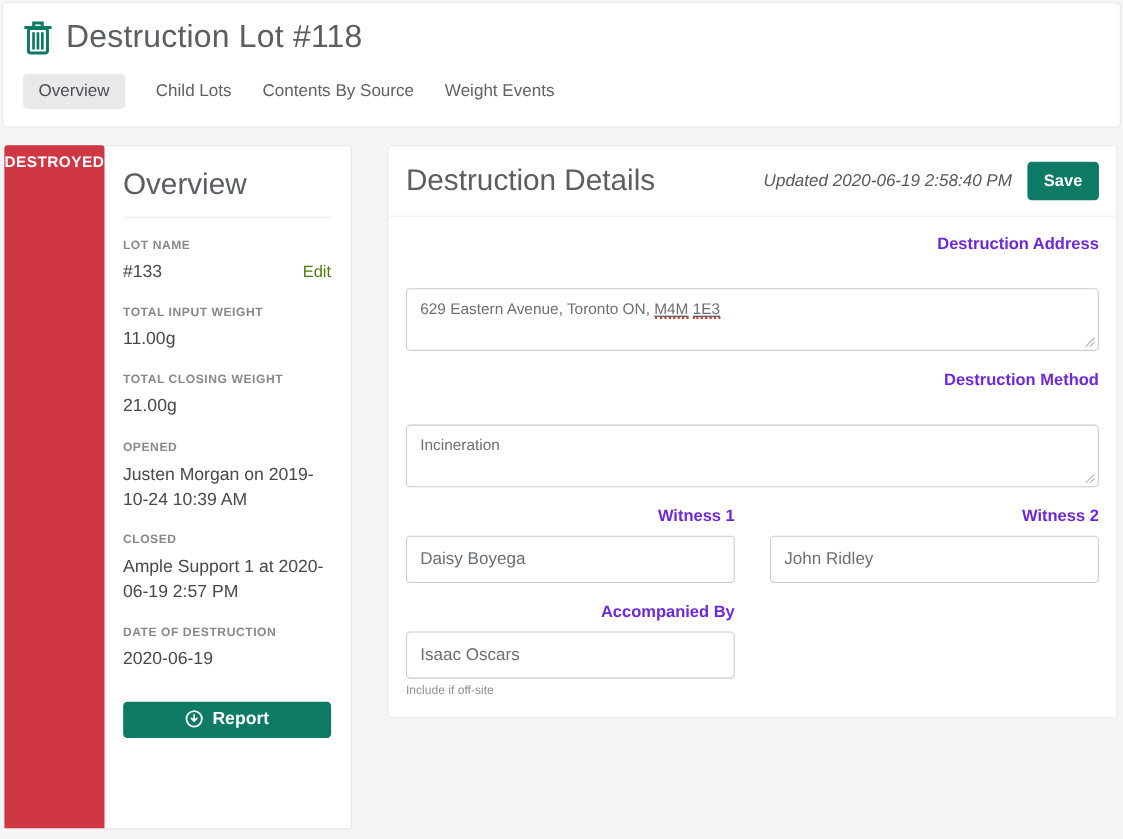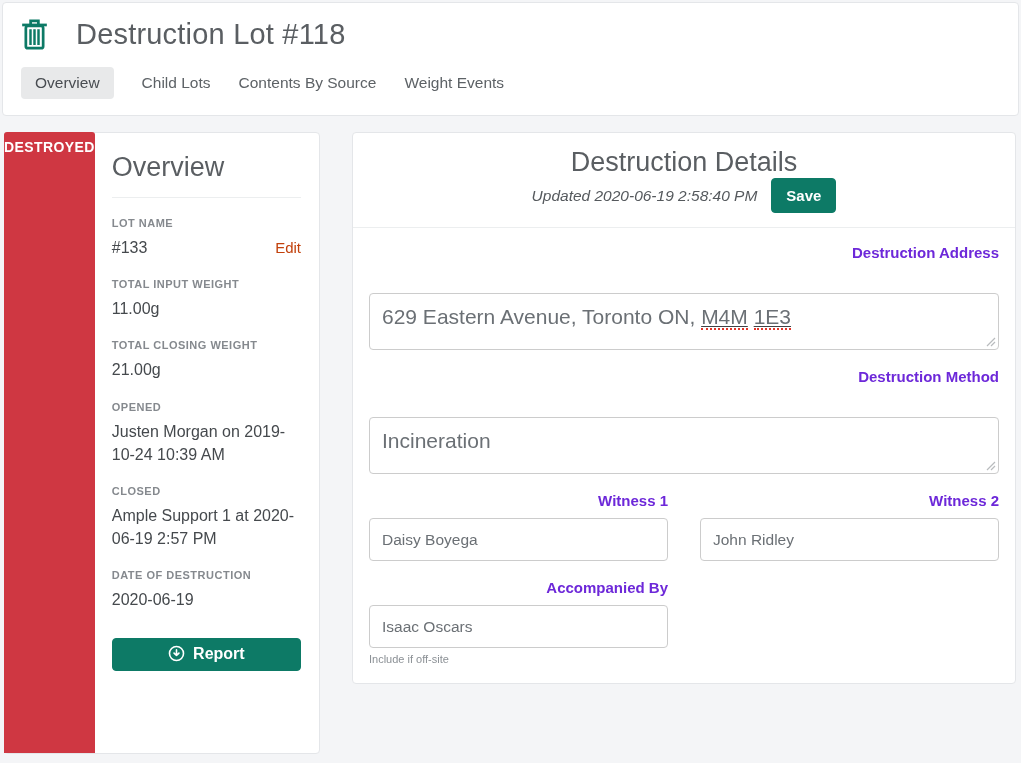--- a/index.html
+++ b/index.html
@@ -12,21 +12,21 @@
   }
 
   
   .header-card {
     margin: 2px 2px 0 2px;
     background: #fff;
     border: 1px solid #e4e6e9;
     border-radius: 4px;
     padding: 14px 16px 16px 16px;
   }
-  .title-row { display: flex; align-items: flex-end; gap: 26px; }
+  .title-row { display: flex; align-items: flex-end; gap: 10px; }
   .page-title {
     font-size: 29px;
     font-weight: 300;
     color: #5a5e62;
     letter-spacing: 0.2px;
   }
   .tabs { display: flex; align-items: center; gap: 28px; margin-top: 16px; margin-left: 2px; }
   .tab {
     font-size: 15.5px;
     color: #5d6266;
@@ -87,21 +87,21 @@
     color: #85898e;
     text-transform: uppercase;
   }
   .field-value {
     font-size: 16px;
     color: #45494d;
     margin-top: 7px;
     line-height: 1.45;
   }
   .value-row { display: flex; justify-content: space-between; align-items: baseline; }
-  .edit-link { font-size: 15px; color: #c2410c; text-decoration: none; cursor: pointer; }
+  .edit-link { font-size: 15px; color: #4d7c0f; text-decoration: none; cursor: pointer; }
 
   .report-button {
     margin-top: 26px;
     width: 100%;
     background: #0d7a66;
     border: 1px solid #0d7a66;
     border-radius: 4px;
     color: #fff;
     font-weight: bold;
     font-size: 16px;
@@ -120,21 +120,20 @@
     background: #fff;
     border: 1px solid #e4e6e9;
     border-radius: 4px;
   }
   .details-header {
     display: flex;
     align-items: center;
     justify-content: space-between;
     padding: 14px 16px;
     border-bottom: 1px solid #eceeef;
-    flex-direction: column;
   }
   .details-title {
     font-size: 27px;
     font-weight: 300;
     color: #5a5e62;
   }
   .details-header-right { display: flex; align-items: center; gap: 14px; }
   .updated-text { font-style: italic; font-size: 15.5px; color: #55595d; }
   .save-button {
     background: #0d7a66;
@@ -152,21 +151,21 @@
   .form-label { font-size: 15px; font-weight: bold; color: #6d28d9; margin-bottom: 9px; text-align: right; }
   .form-group { margin-bottom: 18px; }
 
   .textarea-box {
     position: relative;
     width: 100%;
     height: 57px;
     border: 1px solid #ccc;
     border-radius: 4px;
     padding: 8px 12px;
-    font-size: 21px;
+    font-size: 14px;
     color: #6b7075;
     line-height: 1.4;
     background: #fff;
     overflow: hidden;
     margin-top: 32px;
   }
   .flagged {
     border-bottom: 2px dotted #e0362b;
     text-decoration: underline;
     text-decoration-color: #3f4347;

